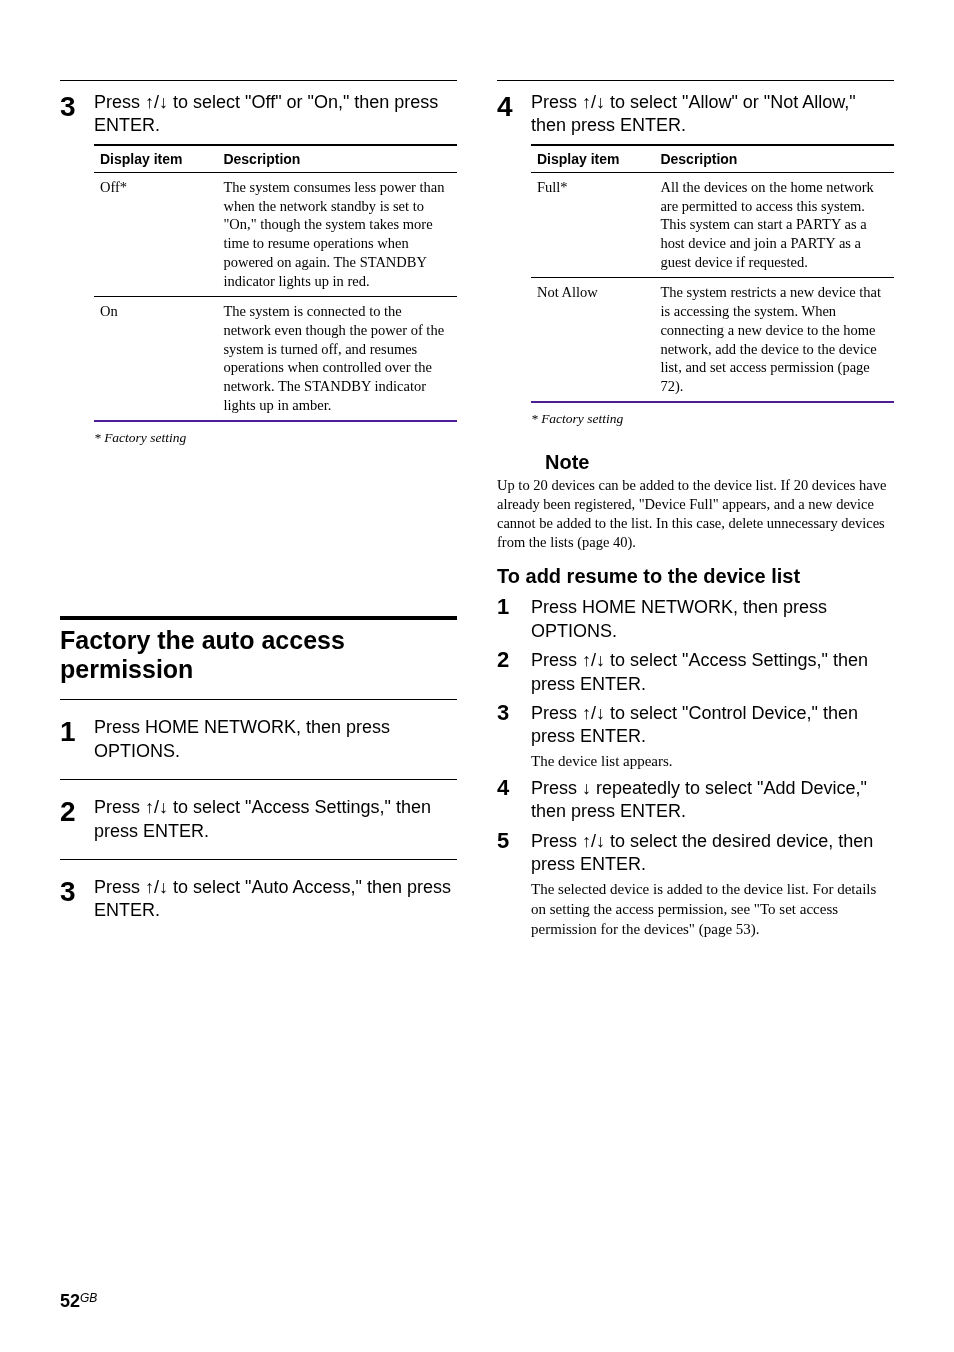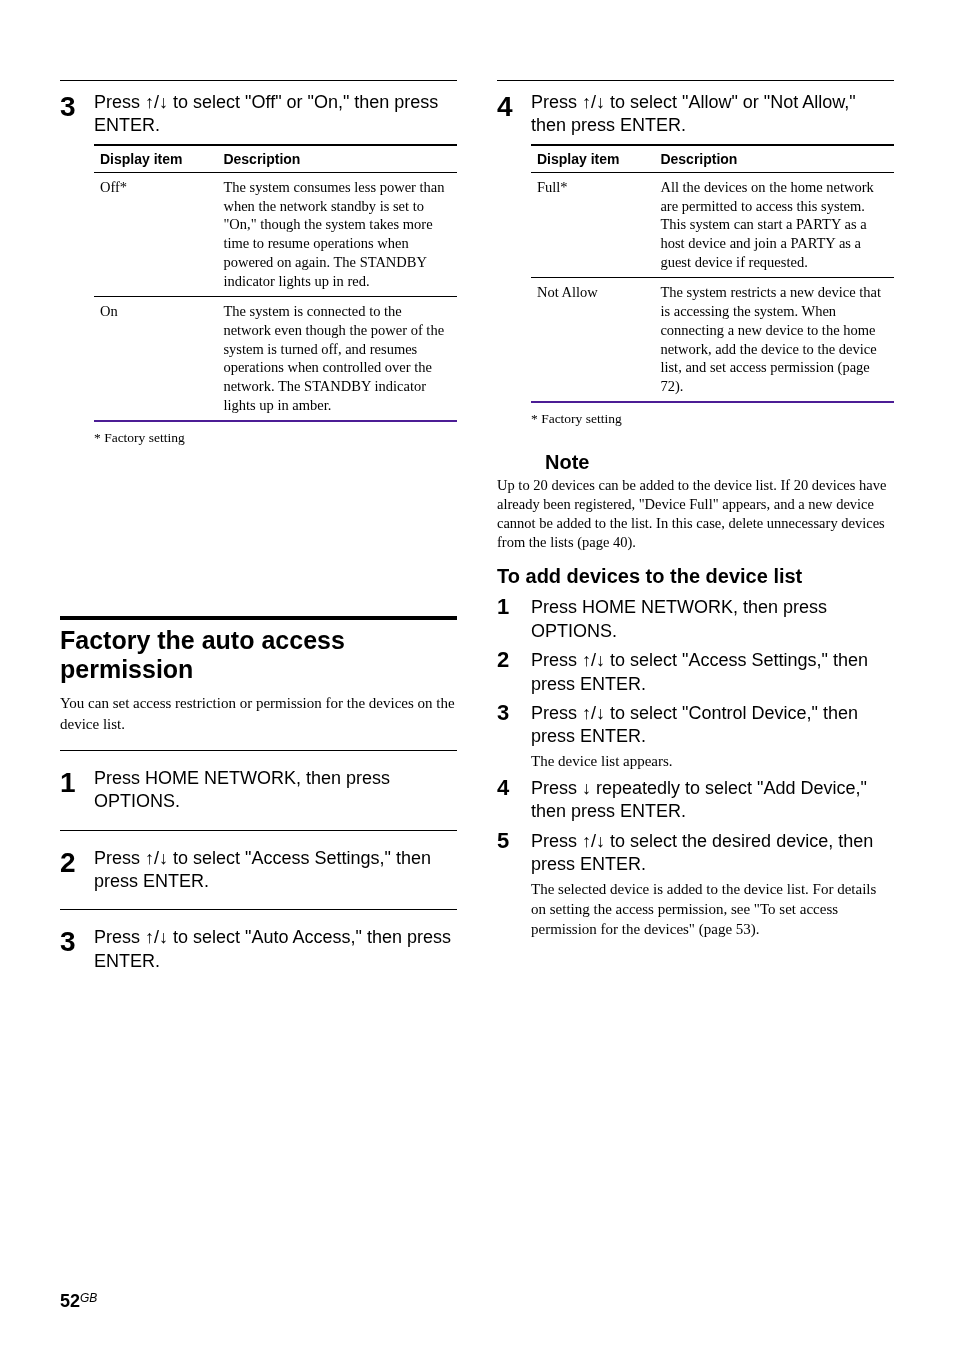--- a/index.html
+++ b/index.html
@@ -103,20 +103,21 @@
     vertical-align: top;
     line-height: 1.3;
   }
   table.desc-table thead tr { border-top: 2px solid #000; border-bottom: 1px solid #000; }
   table.desc-table tbody tr { border-bottom: 1px solid #000; }
   table.desc-table tbody tr:last-child { border-bottom: 2px solid #4c1d95; }
   .footnote {
     font-family: "Times New Roman", Times, serif;
     font-size: 13.5px;
     margin-top: 8px;
+    font-style: italic;
   }
   .note-label {
     font-family: Arial, Helvetica, sans-serif;
     font-weight: 700;
     font-size: 20px;
     margin-top: 24px;
     padding-left: 48px;
   }
   .note-body {
     font-family: "Times New Roman", Times, serif;
@@ -187,21 +188,20 @@
             </tbody>
           </table>
           <div class="footnote">*  Factory setting</div>
         </div>
       </div>
 
       <div class="spacer-lg"></div>
 
       <hr class="heavy-rule">
       <h2 class="section-heading">Factory the auto access permission</h2>
-      <p class="section-intro">You can set access restriction or permission for the devices on the device list.</p>
 
       <hr class="hr-thin">
       <div class="step-row">
         <div class="step-number">1</div>
         <div class="step-body">
           <div class="step-text">Press HOME NETWORK, then press OPTIONS.</div>
         </div>
       </div>
 
       <hr class="hr-thin">
@@ -255,21 +255,21 @@
               </tr>
             </tbody>
           </table>
           <div class="footnote">*  Factory setting</div>
         </div>
       </div>
 
       <div class="note-label">Note</div>
       <div class="note-body">Up to 20 devices can be added to the device list. If 20 devices have already been registered, "Device Full" appears, and a new device cannot be added to the list. In this case, delete unnecessary devices from the lists (page 40).</div>
 
-      <div class="sub-heading">To add devices to the device list</div>
+      <div class="sub-heading">To add resume to the device list</div>
 
       <div class="step-row">
         <div class="step-number small">1</div>
         <div class="step-body">
           <div class="step-text">Press HOME NETWORK, then press OPTIONS.</div>
         </div>
       </div>
 
       <div class="step-row" style="margin-top:6px">
         <div class="step-number small">2</div>

